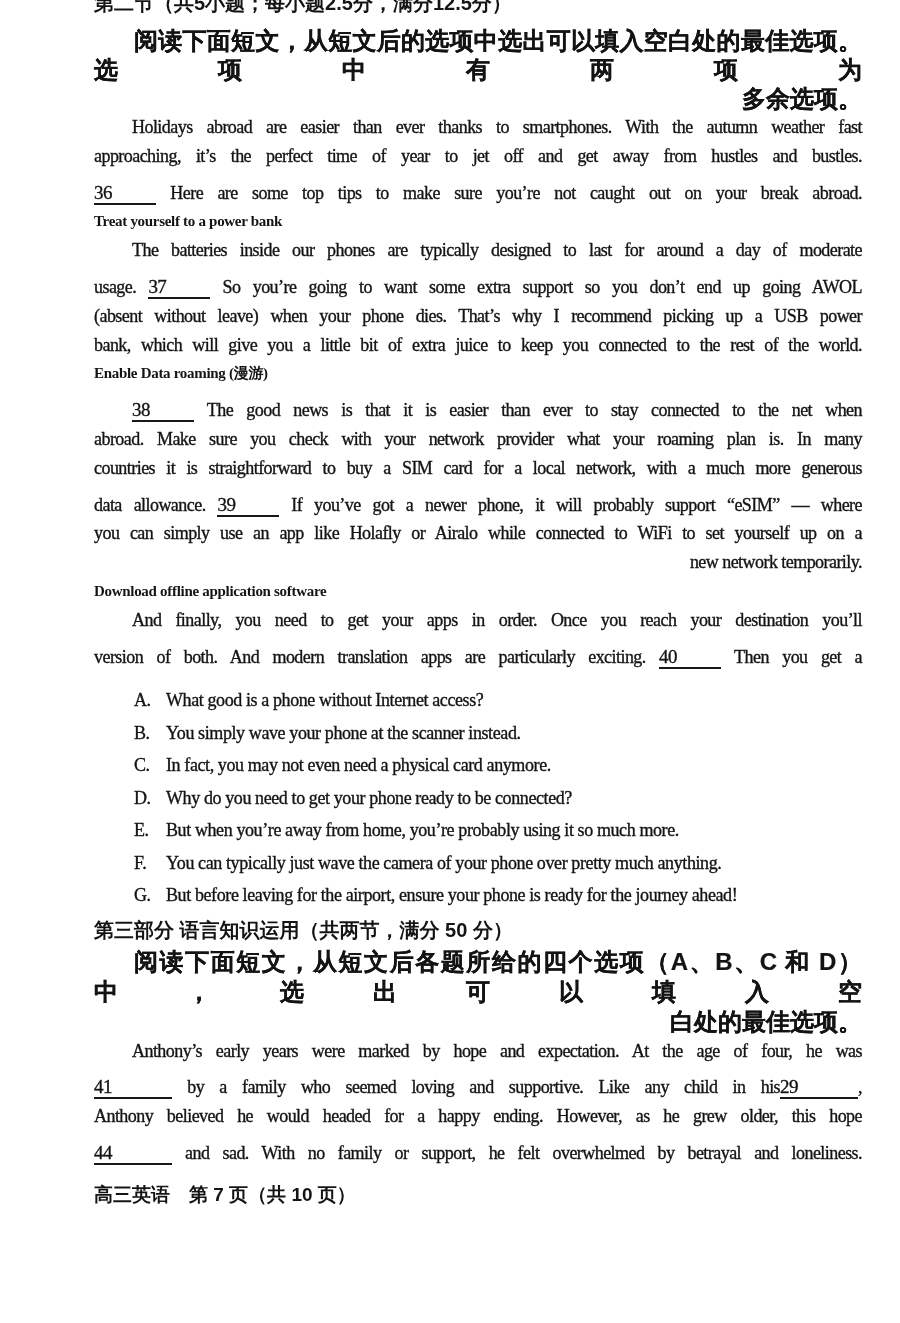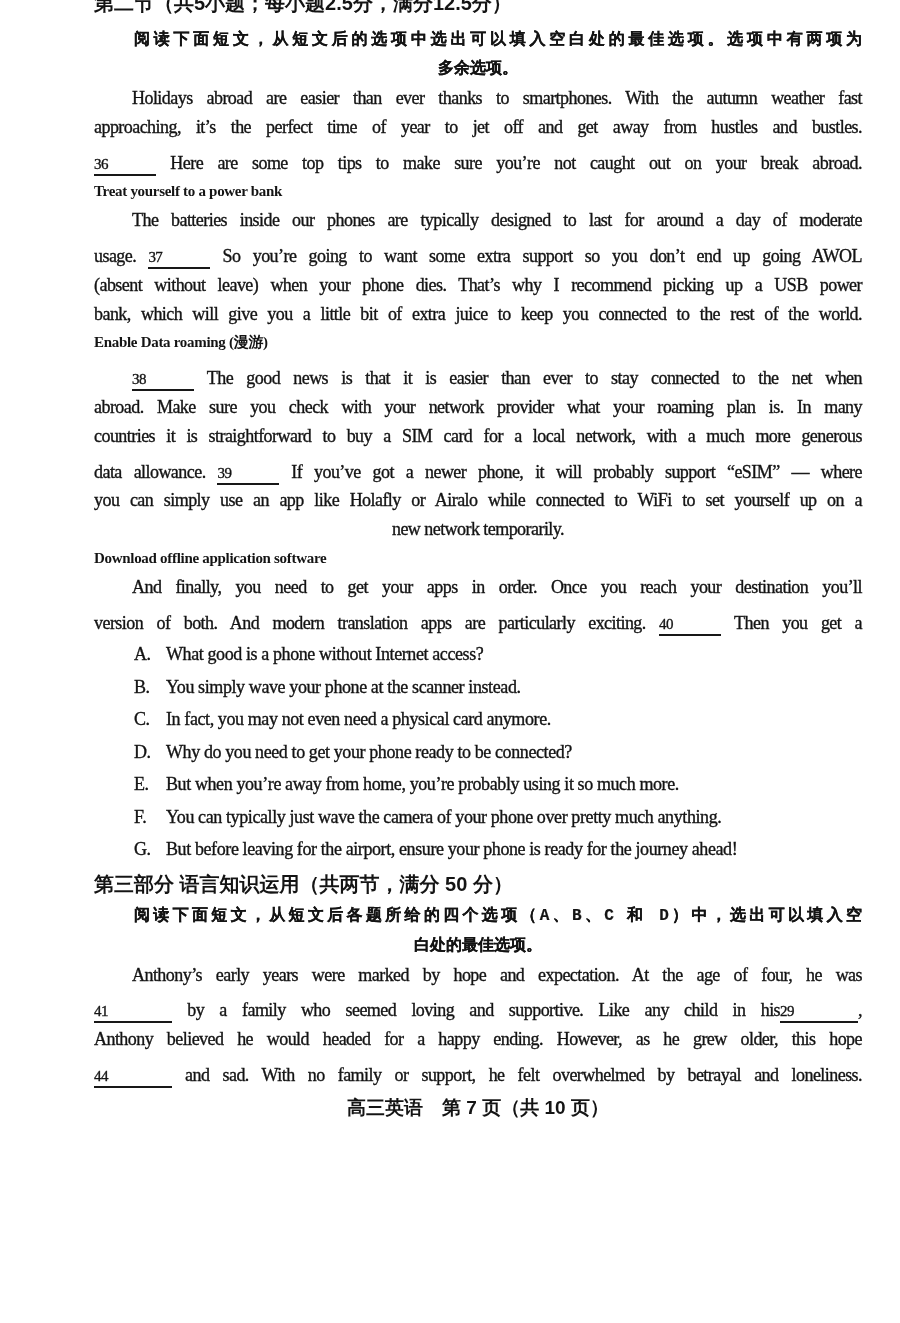--- a/index.html
+++ b/index.html
@@ -11,30 +11,30 @@
     color: #141414;
   }
   .page { padding: 0 38px 0 94px; width: 900px; height: 1323px; }
 
   
   .line {
     font-size: 18px;
     line-height: 28.8px;
     letter-spacing: -0.55px;
     -webkit-text-stroke: 0.35px currentColor;
-    text-align: center;
+    text-align: right;
   }
   .jl { text-align: justify; text-align-last: justify; }
   .ind { text-indent: 38px; }
 
   
   .cn .line {
-    font-family: Liberation Mono, monospace;
+    font-family: Liberation Sans, sans-serif;
     font-weight: 600;
-    font-size: 16px;
+    font-size: 24px;
     letter-spacing: 0;
     line-height: 29px;
     -webkit-text-stroke: 0.2px currentColor;
   }
   .cn .ind { text-indent: 40px; }
   .cn2 .line { line-height: 30px; }
 
   
   .en-heading {
     font-size: 15px;
@@ -48,49 +48,48 @@
     font-size: 20px;
     line-height: 33px;
   }
   .section2-header {
     margin-top: -12px;
     line-height: 30px;
   }
   .cn-first { margin-top: 8px; }
 
   
-  .options { margin-top: 3px; }
+  .options { margin-top: 15px; }
   .option {
     padding-left: 40px;
     font-size: 18px;
     line-height: 29px;
     margin-bottom: 3.5px;
     letter-spacing: -0.4px;
     -webkit-text-stroke: 0.35px currentColor;
   }
   .opt-letter { display: inline-block; min-width: 32px; }
 
   
   .blank {
     display: inline-block;
     min-width: 62px;
     border-bottom: 2px solid #181818;
     text-align: left;
     text-indent: 0;
     line-height: 20px;
-    font-size: 15px;
+    font-size: 19px;
     margin-top: 12px;
   }
   .cloze .line { line-height: 28.6px; }
   .cloze .blank { min-width: 78px; }
 
   
   .footer {
-    margin-top: 6px;
-    text-align: center;
+    margin-top: 15px;
     font-family: "Liberation Sans", "DejaVu Sans", sans-serif;
     font-weight: 600;
     font-size: 19px;
     line-height: 26px;
   }
 </style>
 </head>
 <body>
 
 <div class="page">

